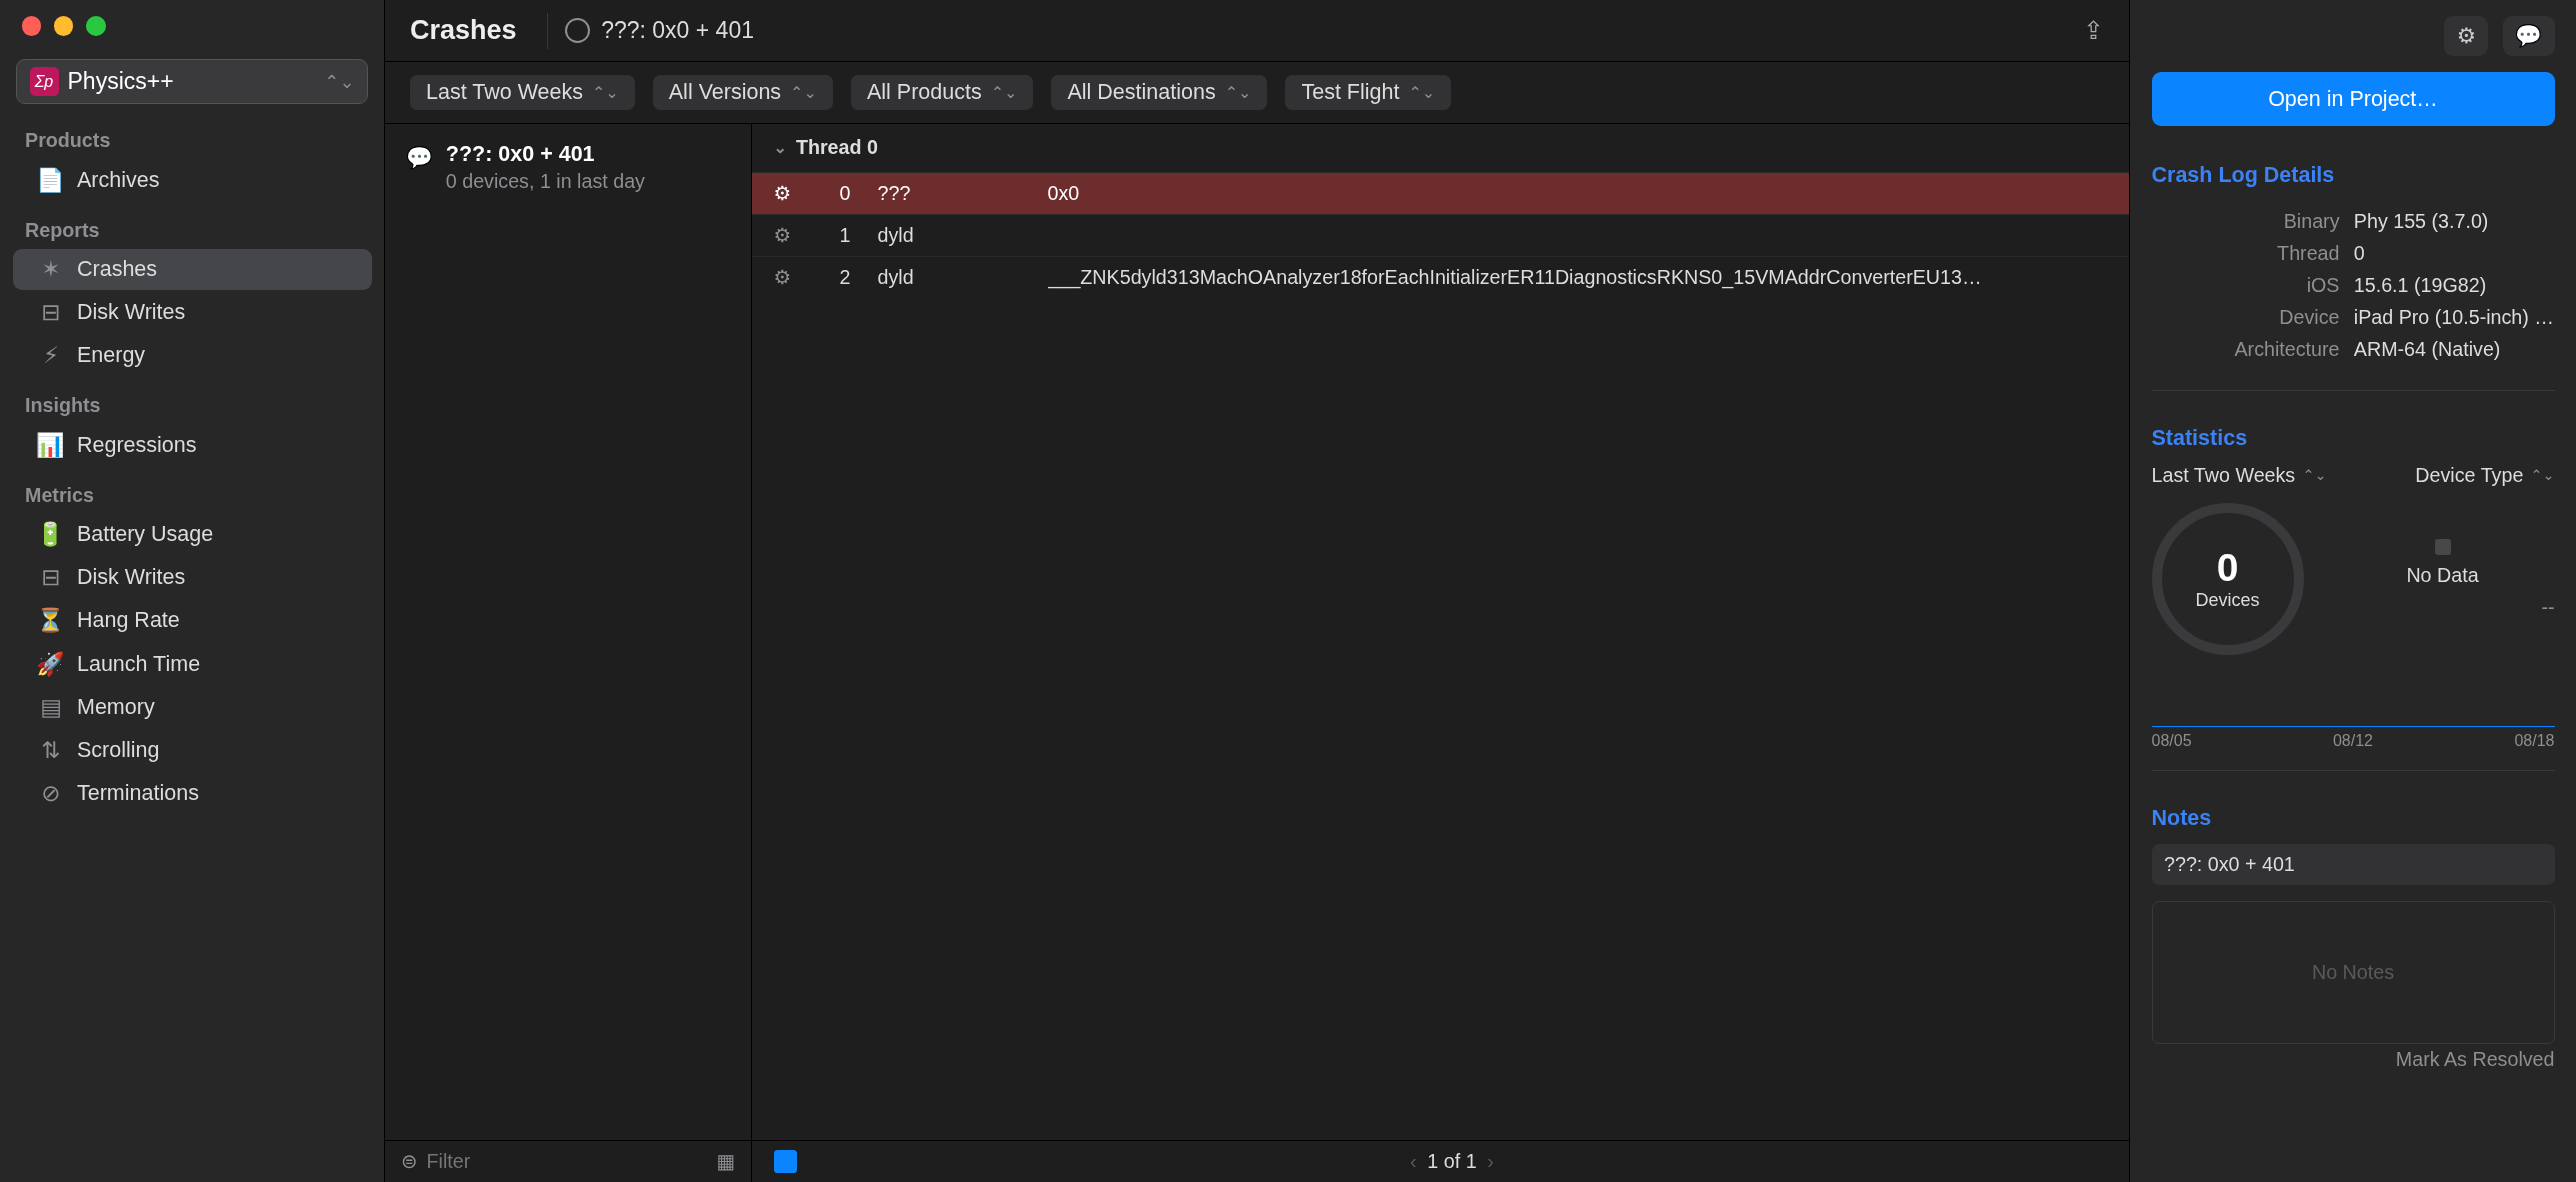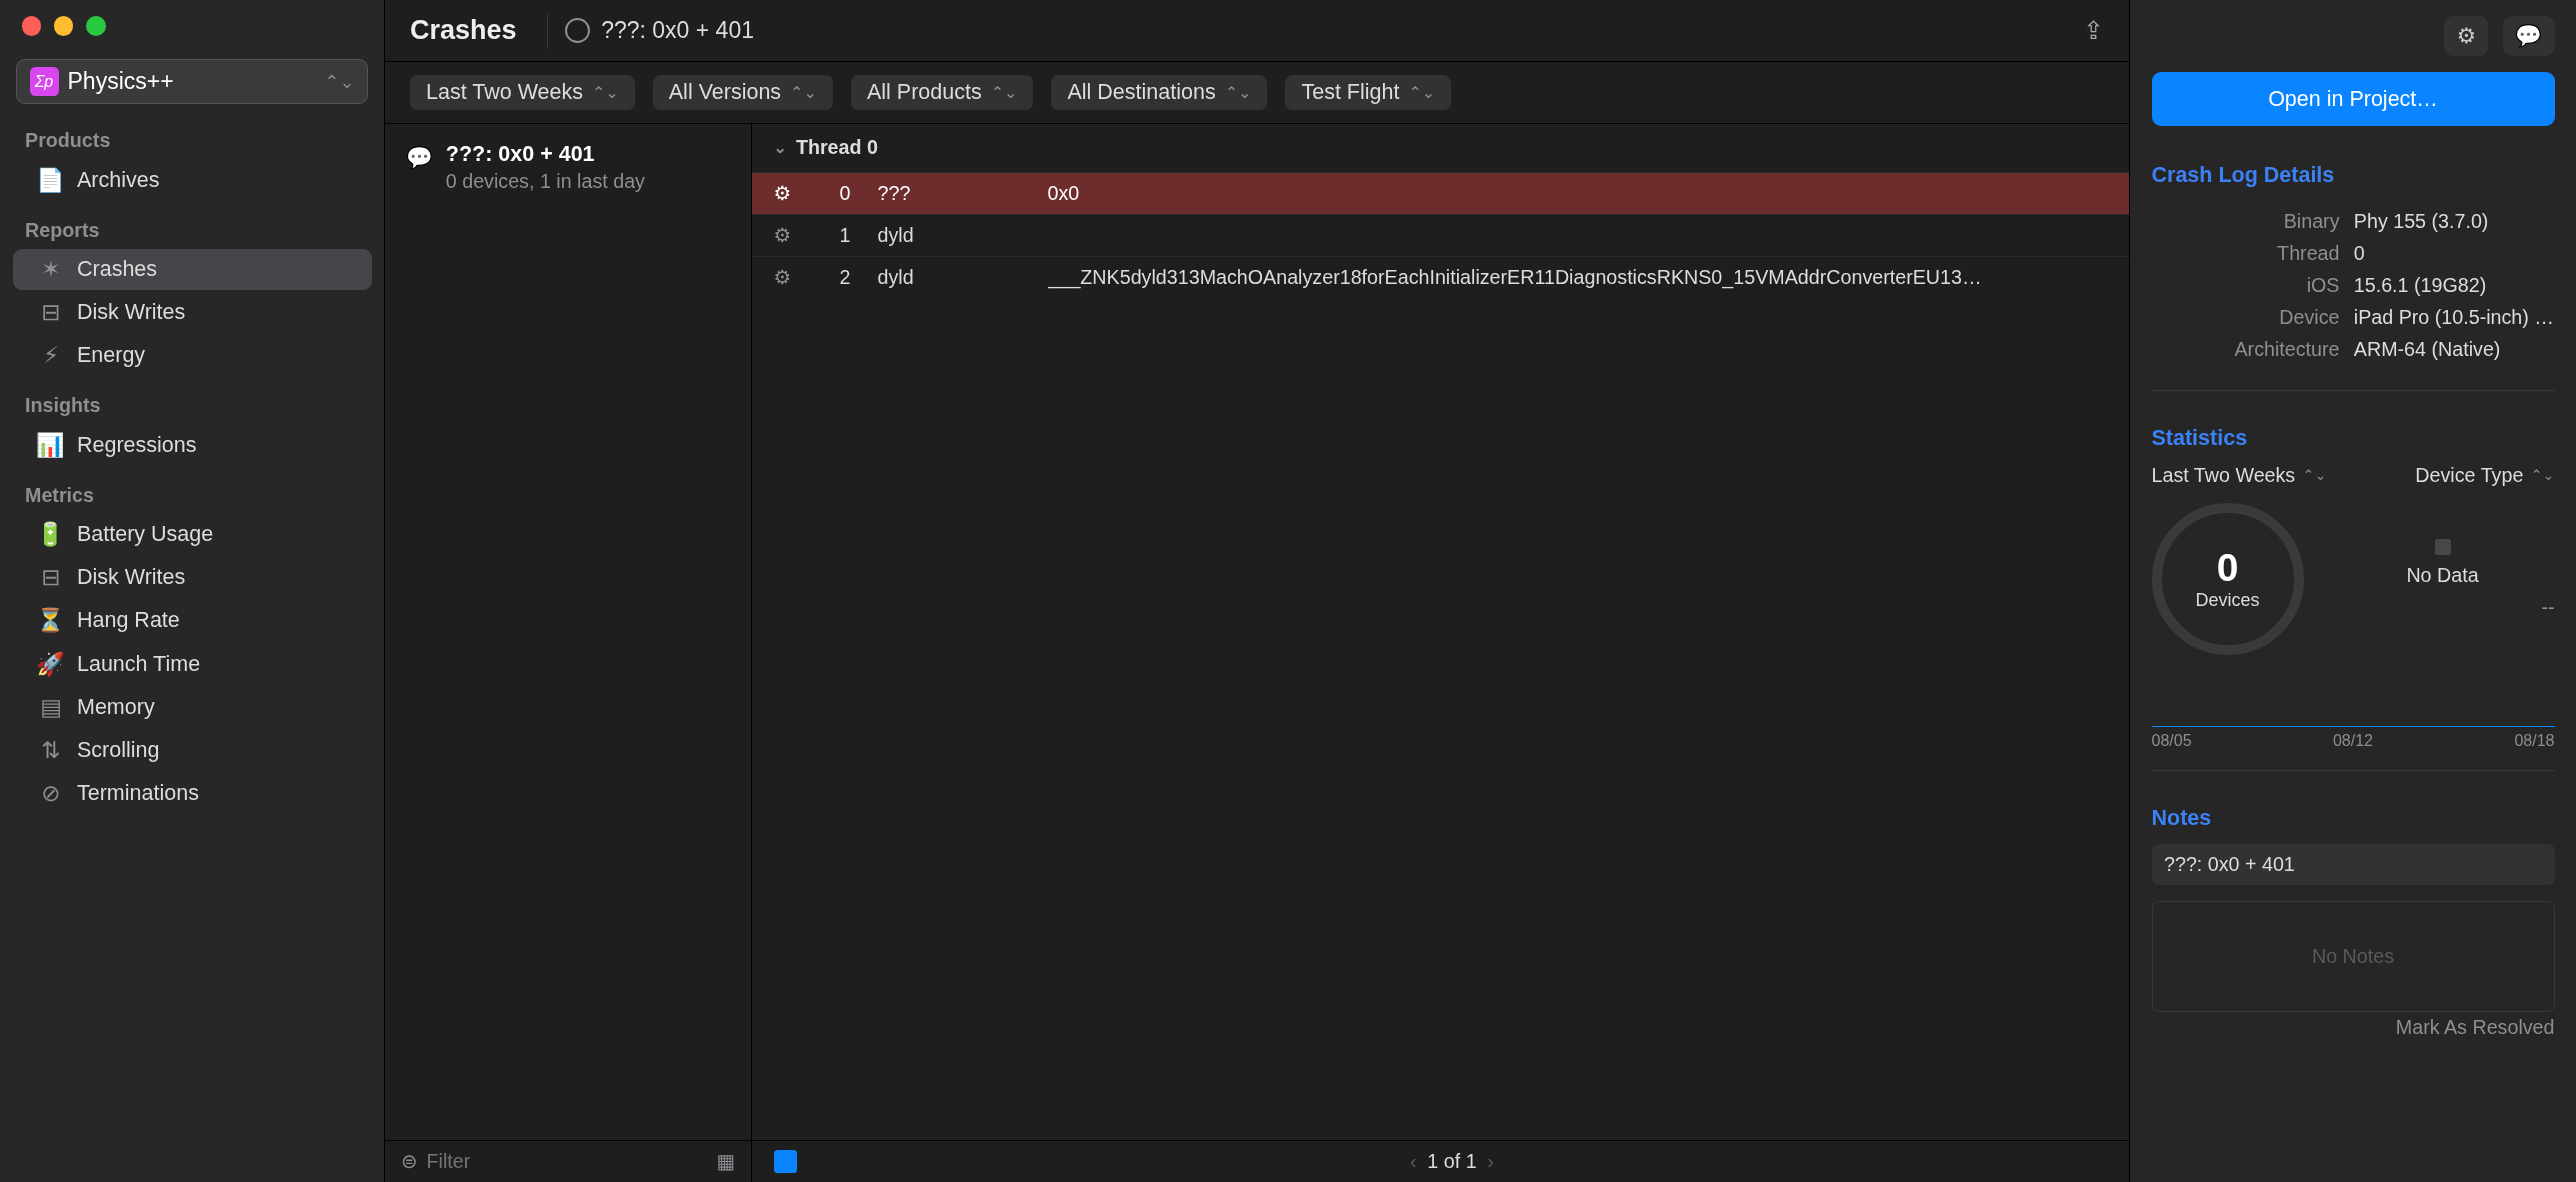--- a/index.html
+++ b/index.html
@@ -3,21 +3,21 @@
 <meta charset="utf-8">
 <style>
 * { margin:0; padding:0; box-sizing:border-box; font-family:-apple-system,BlinkMacSystemFont,"Segoe UI",sans-serif; }
 body { background:#1e1e1e; color:#ddd; width:2576px; height:1182px; overflow:hidden; font-size:21.5px; }
 .window { display:flex; width:100%; height:100%; }
 .sidebar { width:385px; background:#272727; border-right:0.9px solid #000; display:flex; flex-direction:column; }
 .traffic { display:flex; gap:12.5px; padding:16px 21.5px 10.7px; }
 .tl { width:19.7px; height:19.7px; border-radius:50%; }
 .tl.r{background:#ff5f57}.tl.y{background:#febc2e}.tl.g{background:#28c840}
 .proj-sel { margin:12.5px 16px 9px; background:#3a3a3c; border:0.9px solid #555; border-radius:9px; padding:7.2px 12.5px; display:flex; align-items:center; gap:9px; }
-.proj-sel .icon { width:29px; height:29px; background:#d946ef; border-radius:5.4px; display:flex; align-items:center; justify-content:center; color:#fff; font-size:16px; font-style:italic; }
+.proj-sel .icon { width:29px; height:29px; background:#be185d; border-radius:5.4px; display:flex; align-items:center; justify-content:center; color:#fff; font-size:16px; font-style:italic; }
 .proj-sel .name { flex:1; font-size:23px; color:#fff; }
 .proj-sel .chev { color:#8e8e93; font-size:18px; }
 .sec-title { color:#8e8e93; font-size:19.7px; font-weight:600; padding:16px 25px 5.4px; }
 .sb-item { display:flex; align-items:center; gap:12.5px; padding:7.2px 25px; color:#ddd; font-size:21.5px; border-radius:9px; margin:1.8px 12.5px; }
 .sb-item.sel { background:#44464a; }
 .sb-item .ico { width:27px; height:27px; display:flex; align-items:center; justify-content:center; color:#8e8e93; font-size:23px; }
 .main { flex:1; display:flex; flex-direction:column; background:#1e1e1e; }
 .toolbar { display:flex; align-items:center; padding:12.5px 25px; border-bottom:0.9px solid #000; }
 .toolbar h1 { font-size:27px; font-weight:700; color:#eee; margin-right:30px; }
 .tb-sep { width:0.9px; height:36px; background:#3a3a3c; margin-right:18px; }
@@ -68,21 +68,21 @@
 .donut-row { display:flex; align-items:center; gap:27px; }
 .donut { width:152px; height:152px; border-radius:50%; border:10.7px solid #3a3a3c; display:flex; flex-direction:column; align-items:center; justify-content:center; }
 .donut .big { font-size:39px; font-weight:700; color:#fff; }
 .donut .lbl { font-size:18px; color:#ddd; }
 .legend { display:flex; align-items:center; gap:9px; font-size:19.7px; color:#ddd;flex-direction:column; }
 .legend .sw { width:16px; height:16px; background:#48484a; border-radius:2.7px; }
 .legend .dash { margin-left:auto; color:#8e8e93; }
 .spark { height:36px; border-bottom:1.8px solid #0a84ff; margin-top:36px; }
 .xlabels { display:flex; justify-content:space-between; font-size:16px; color:#8e8e93; margin-top:5.4px; }
 .note-name { background:#323234; border-radius:7.2px; padding:9px 12.5px; font-size:19.7px; color:#ddd; margin-bottom:16px; }
-.note-box { border:0.9px solid #3a3a3c; border-radius:7.2px; height:111px; display:flex; align-items:center; justify-content:center; color:#5a5a5e; font-size:19.7px; }
+.note-box { border:0.9px solid #3a3a3c; border-radius:7.2px; height:143px; display:flex; align-items:center; justify-content:center; color:#5a5a5e; font-size:19.7px; }
 .resolve { margin-top:4px; text-align:right; color:#8e8e93; font-size:19.7px; }
 </style>
 </head>
 <body>
 
 <div class="window">
 
   <div class="sidebar">
     <div class="traffic">
       <div class="tl r"></div>

